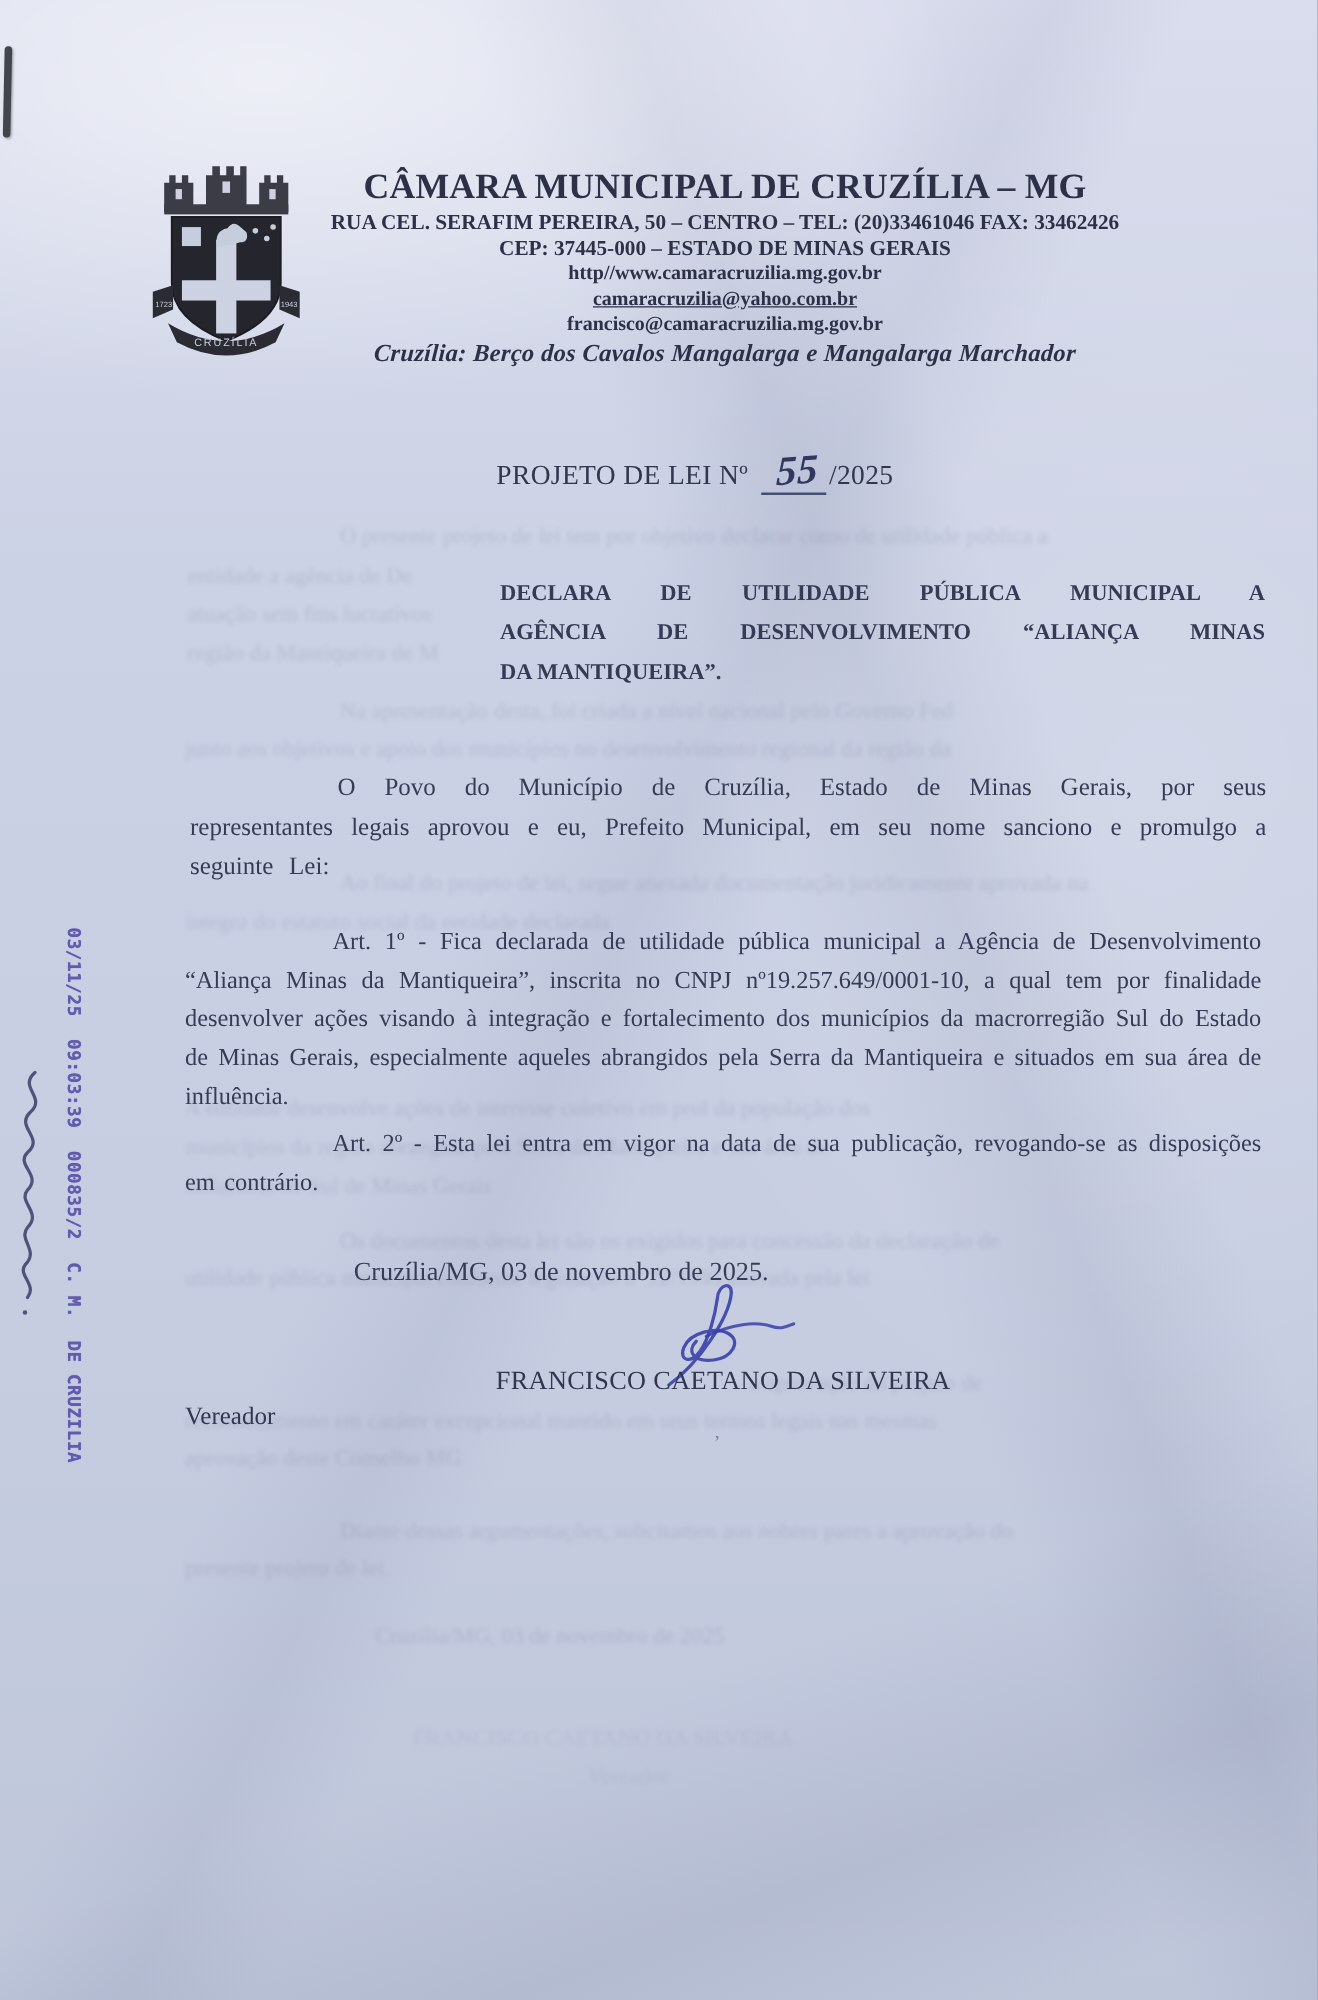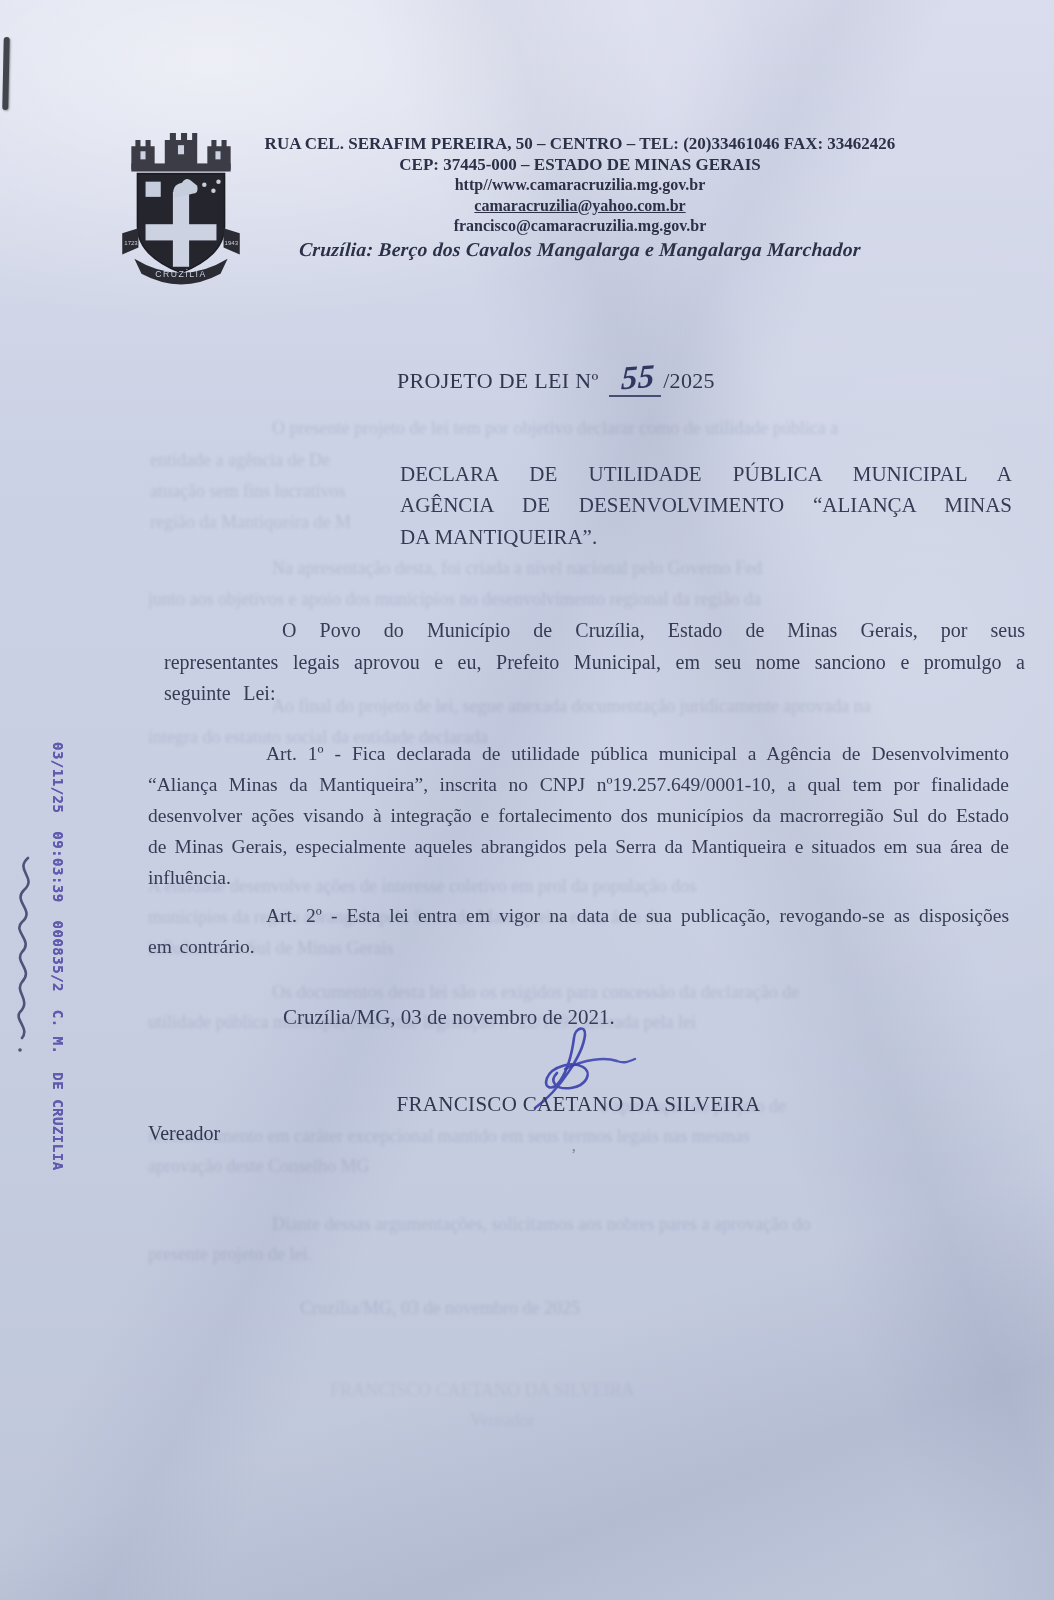--- a/index.html
+++ b/index.html
@@ -22,23 +22,23 @@
   .addr,.cep{font-size:17px;font-weight:bold;line-height:21px;}
   .web,.em1,.em2{font-size:16px;font-weight:bold;line-height:20.5px;}
   .em1{text-decoration:underline;}
   .motto{font-size:19.5px;font-weight:bold;font-style:italic;line-height:25px;letter-spacing:.3px;transform:skewX(-4deg);}
   .crest{position:absolute;left:121px;top:131px;}
   
   .title-row{position:absolute;left:397px;top:364px;display:flex;align-items:baseline;font-size:22px;color:#31374f;letter-spacing:.3px;justify-content:center;}
   .plnum{display:inline-block;margin:0 2px 0 10px;padding:0 7px 1px 12px;border-bottom:2.5px solid rgba(48,56,98,.85);}
   .plnum-text{display:inline-block;font-size:33px;font-weight:bold;font-style:italic;color:#303862;transform:rotate(-4deg) skewX(-6deg);line-height:26px;}
   
-  .summary{position:absolute;left:400px;top:459px;width:612px;font-size:21px;line-height:31.4px;color:#353b54;}
+  .summary{position:absolute;left:400px;top:459px;width:612px;font-size:18px;line-height:31.4px;color:#353b54;font-weight:bold;}
   .jl{text-align:justify;text-align-last:justify;}
-  .preamble{position:absolute;left:164px;top:615px;width:861px;margin:0;font-size:20px;line-height:31.6px;text-align:justify;text-indent:118px;word-spacing:.38em;}
+  .preamble{position:absolute;left:152px;top:615px;width:861px;margin:0;font-size:20px;line-height:31.6px;text-align:justify;text-indent:118px;word-spacing:.38em;}
   .art{position:absolute;left:148px;width:861px;margin:0;font-size:19.5px;line-height:31px;text-align:justify;text-indent:118px;word-spacing:.14em;}
   .art1{top:738px;}
   .art2{top:900px;}
   .dateline{position:absolute;left:283px;top:1005px;font-size:21px;}
   .signer-name{position:absolute;left:148px;top:1092px;width:861px;text-align:center;font-size:21px;letter-spacing:.3px;color:#31374f;}
   .signer-role{position:absolute;left:148px;top:1122px;width:861px;text-align:left;font-size:20px;color:#31374f;}
   .ink-dot{position:absolute;left:571px;top:1146px;font-size:16px;color:rgba(60,64,90,.55);}
   .sig{position:absolute;left:505px;top:1018px;}
   
   .stamp{position:absolute;left:66px;top:742px;transform-origin:0 0;transform:rotate(90deg);
@@ -120,20 +120,21 @@
     <circle cx="96" cy="50" r="2.2" fill="#c6cddd"></circle>
     <path d="M1 101 l16 -5 v19 l-16 7 z" fill="#2b2b33"></path>
     <path d="M117 101 l-16 -5 v19 l16 7 z" fill="#2b2b33"></path>
     <text x="3" y="113" font-size="6" fill="#c6cddd" font-family="Liberation Sans, sans-serif">1723</text>
     <text x="102" y="113" font-size="6" fill="#c6cddd" font-family="Liberation Sans, sans-serif">1943</text>
     <path d="M13 126 q46 28 92 0 l-7 15 q-39 21 -78 0 z" fill="#2b2b33"></path>
     <text x="59" y="144" font-size="8.5" letter-spacing="1.5" text-anchor="middle" fill="#c9cfdf" font-family="Liberation Sans, sans-serif">CRUZÍLIA</text>
   </svg>
 
   <div class="headlines">
+    <div class="org">CÂMARA MUNICIPAL DE CRUZÍLIA – MG</div>
     <div class="addr">RUA CEL. SERAFIM PEREIRA, 50 – CENTRO – TEL: (20)33461046 FAX: 33462426</div>
     <div class="cep">CEP: 37445-000 – ESTADO DE MINAS GERAIS</div>
     <div class="web">http//www.camaracruzilia.mg.gov.br</div>
     <div class="em1">camaracruzilia@yahoo.com.br</div>
     <div class="em2">francisco@camaracruzilia.mg.gov.br</div>
     <div class="motto">Cruzília: Berço dos Cavalos Mangalarga e Mangalarga Marchador</div>
   </div>
 
   <div class="title-row">
     <span>PROJETO DE LEI Nº</span>
@@ -144,21 +145,21 @@
   <div class="summary">
     <div class="jl">DECLARA DE UTILIDADE PÚBLICA MUNICIPAL A</div>
     <div class="jl">AGÊNCIA DE DESENVOLVIMENTO “ALIANÇA MINAS</div>
     <div>DA MANTIQUEIRA”.</div>
   </div>
 
   <p class="preamble">O Povo do Município de Cruzília, Estado de Minas Gerais, por seus representantes legais aprovou e eu, Prefeito Municipal, em seu nome sanciono e promulgo a seguinte Lei:</p>
   <p class="art art1">Art. 1º - Fica declarada de utilidade pública municipal a Agência de Desenvolvimento “Aliança Minas da Mantiqueira”, inscrita no CNPJ nº19.257.649/0001-10, a qual tem por finalidade desenvolver ações visando à integração e fortalecimento dos municípios da macrorregião Sul do Estado de Minas Gerais, especialmente aqueles abrangidos pela Serra da Mantiqueira e situados em sua área de influência.</p>
   <p class="art art2">Art. 2º - Esta lei entra em vigor na data de sua publicação, revogando-se as disposições em contrário.</p>
 
-  <div class="dateline">Cruzília/MG, 03 de novembro de 2021.</div>
+  <div class="dateline">Cruzília/MG, 03 de novembro de 2025.</div>
 
   <svg class="sig" width="150" height="95" viewBox="0 0 150 95" fill="none">
     <path d="M30 90 C 55 72, 78 36, 80 17 C 81 7, 70 9, 69 20 C 67 35, 62 53, 55 63 C 48 73, 38 71, 42 60 C 47 48, 68 43, 78 49 C 88 55, 81 68, 66 70 C 50 72, 44 63, 52 55" stroke="#3a40ab" stroke-width="2.6" stroke-linecap="round" opacity=".9"></path>
     <path d="M60 51 C 80 41, 100 39, 112 43 C 120 46, 125 43, 130 41" stroke="#3a40ab" stroke-width="2.4" stroke-linecap="round" opacity=".85"></path>
   </svg>
 
   <div class="signer-name">FRANCISCO CAETANO DA SILVEIRA</div>
   <div class="signer-role">Vereador</div>
   <div class="ink-dot">’</div>
 

